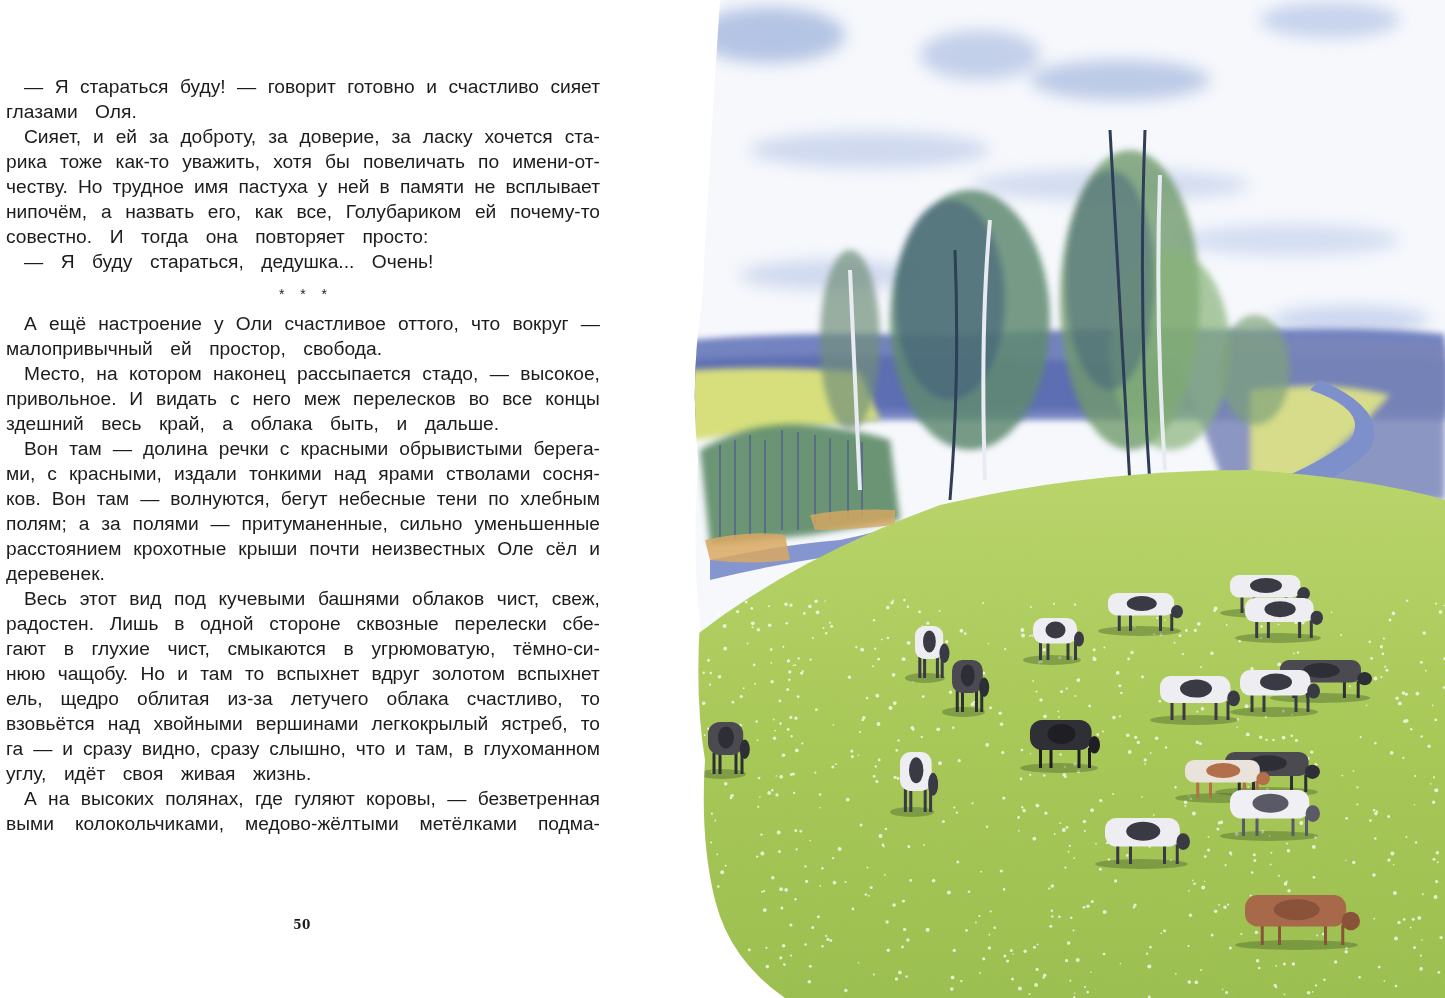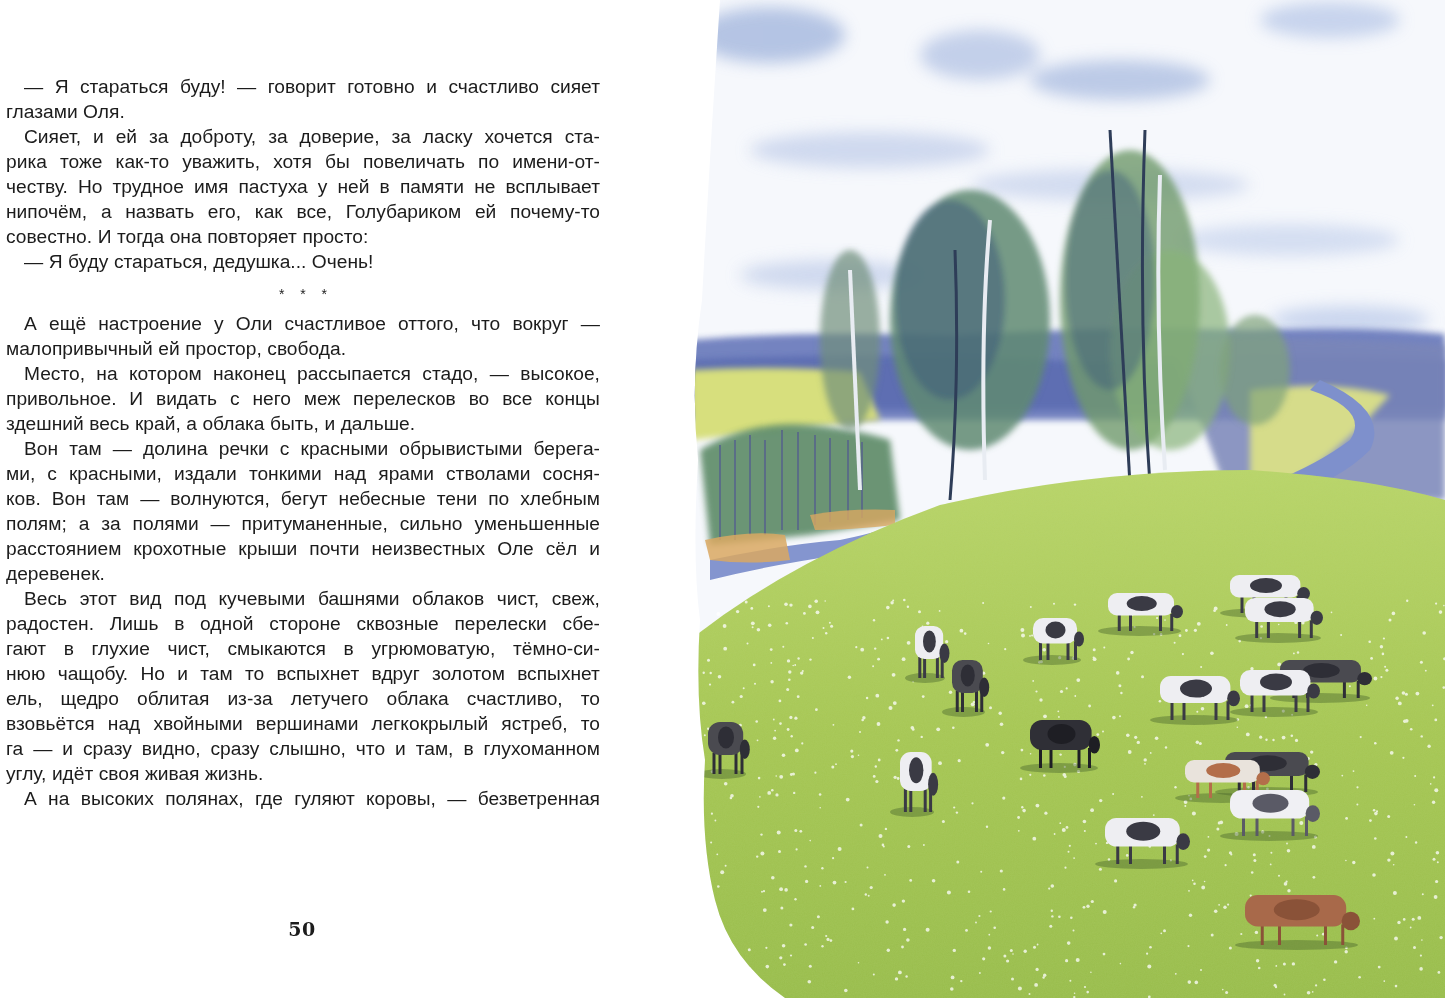--- a/index.html
+++ b/index.html
@@ -12,32 +12,32 @@
     position: absolute; left: 0; top: 0; width: 620px; height: 998px;
   }
   .text-column {
     position: absolute; left: 6px; top: 74px; width: 594px;
   }
   .line {
     height: 25px; line-height: 25px; font-size: 19.2px; white-space: nowrap;
     letter-spacing: 0px;
     display: flex; justify-content: space-between;
   }
-  .line.last { justify-content: flex-start; }
+  .line.last { justify-content: flex-start; gap: 12px; }
   .line.last .w { margin-right: 5.5px; }
   .line.indent { padding-left: 18px; }
   .line .w { display: inline-block; }
   .separator {
     text-align: center; font-size: 14px; height: 25px; line-height: 25px;
     margin: 8px 0 4px 0; letter-spacing: 6px; padding-left: 6px;
   }
   .page-number {
     position: absolute; left: 0; width: 604px; top: 918px; text-align: center;
     font-family: "DejaVu Serif", "Liberation Serif", serif; font-weight: bold;
-    font-size: 19px; letter-spacing: 0.5px;
+    font-size: 12px; letter-spacing: 0.5px;
   }
   .illustration {
     position: absolute; left: 690px; top: 0; width: 755px; height: 998px;
   }
   .illustration svg { width: 100%; height: 100%; display: block; }
 </style>
 </head>
 <body>
 
 <div class="text-page">
@@ -316,20 +316,27 @@
       <div class="line indent">
         <span class="w">А</span>
         <span class="w">на</span>
         <span class="w">высоких</span>
         <span class="w">полянах,</span>
         <span class="w">где</span>
         <span class="w">гуляют</span>
         <span class="w">коровы,</span>
         <span class="w">—</span>
         <span class="w">безветренная</span>
+      </div>
+      <div class="line">
+        <span class="w">выми</span>
+        <span class="w">колокольчиками,</span>
+        <span class="w">медово-жёлтыми</span>
+        <span class="w">метёлками</span>
+        <span class="w">подма-</span>
       </div>
     </div>
   <div class="page-number">50</div>
 </div>
 
 <div class="illustration">
   <svg viewBox="0 0 755 998" preserveAspectRatio="none">
     <defs>
       <filter id="soft" x="-20%" y="-20%" width="140%" height="140%">
         <feGaussianBlur stdDeviation="8"></feGaussianBlur>

